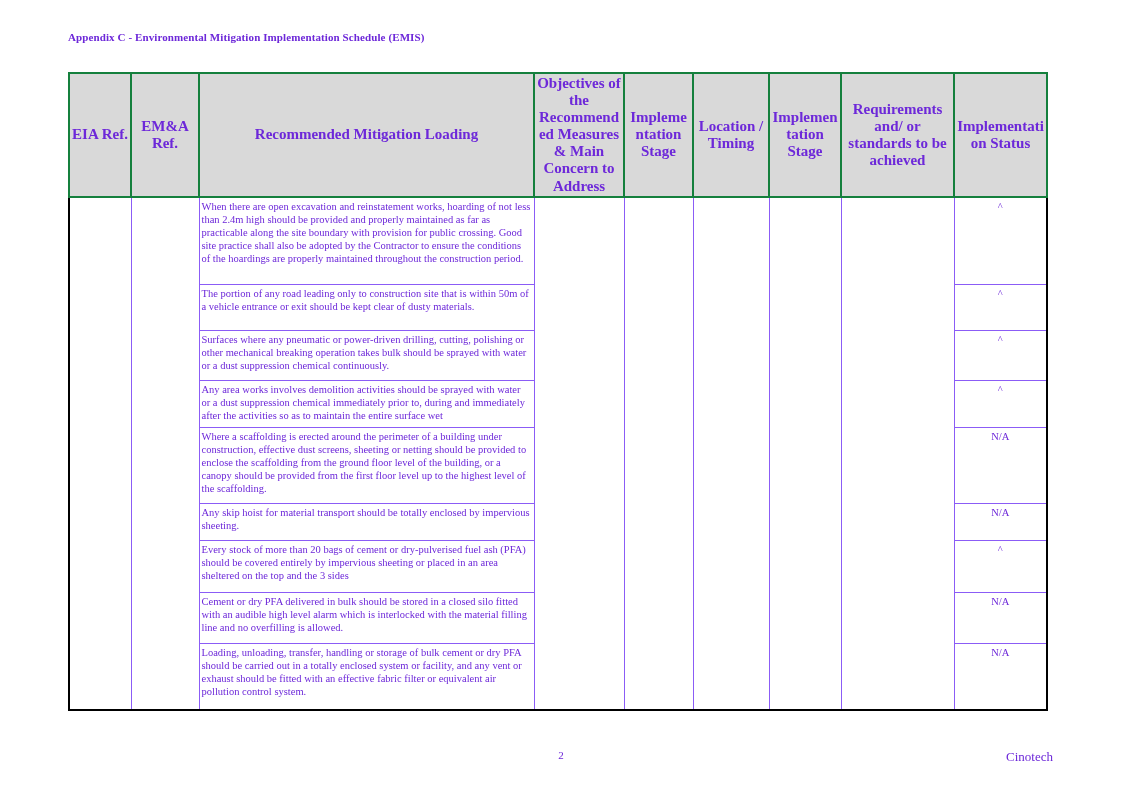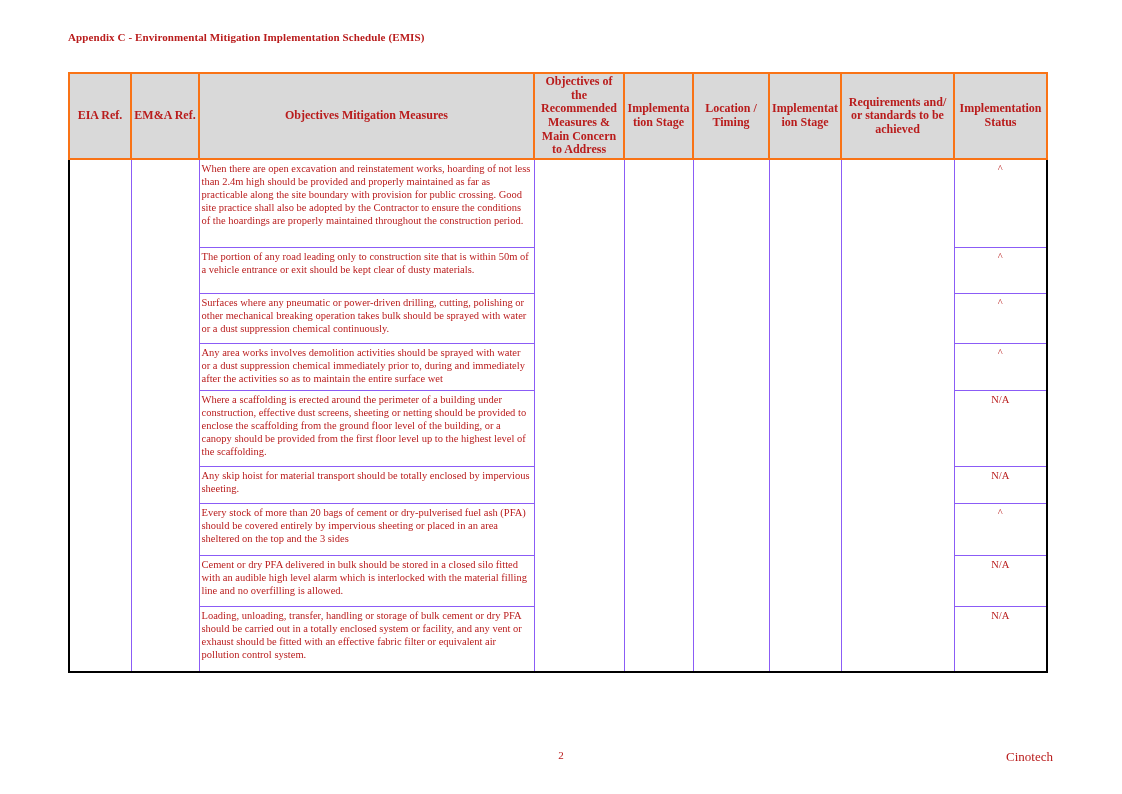--- a/index.html
+++ b/index.html
@@ -2,41 +2,41 @@
 <html><head>
 <meta charset="utf-8">
 <style>
   * { margin: 0; padding: 0; box-sizing: border-box; }
   html, body { width: 1122px; height: 794px; background: #ffffff; overflow: hidden; }
   .sheet {
     position: relative;
     width: 1122px; height: 794px;
     background: #ffffff;
     font-family: "Liberation Serif", "DejaVu Serif", serif;
-    color: #b91c1c;
+    color: #6d28d9;
   }
   .doc-title {
     position: absolute;
     left: 68px; top: 31px;
     font-size: 11px;
     font-weight: bold;
     letter-spacing: 0.1px;
   }
   table.emis {
     position: absolute;
     left: 68px; top: 72px;
     width: 978px;
     border-collapse: collapse;
     table-layout: fixed;
     border: 2px solid #000000;
   }
   table.emis th {
     background: #d9d9d9;
-    border: 2px solid #f97316;
-    font-size: 12px;
+    border: 2px solid #15803d;
+    font-size: 15px;
     font-weight: bold;
     line-height: 1.14;
     text-align: center;
     vertical-align: middle;
     padding: 1px 2px;
     overflow-wrap: break-word;
     word-wrap: break-word;
   }
   table.emis thead tr { height: 63px; }
   table.emis td {
@@ -94,21 +94,21 @@
         <col style="width:69px">
         <col style="width:76px">
       <col style="width:72px">
         <col style="width:113px">
         <col style="width:93px">
     </colgroup>
     <thead>
       <tr>
         <th>EIA Ref.</th>
         <th>EM&amp;A Ref.</th>
-        <th>Objectives Mitigation Measures</th>
+        <th>Recommended Mitigation Loading</th>
         <th>Objectives of the Recommended Measures &amp; Main Concern to Address</th>
         <th>Implementation Stage</th>
         <th>Location / Timing</th>
         <th>Implementation Stage</th>
         <th>Requirements and/ or standards to be achieved</th>
         <th>Implementation Status</th>
       </tr>
     </thead>
     <tbody>
       <tr class="r0">

